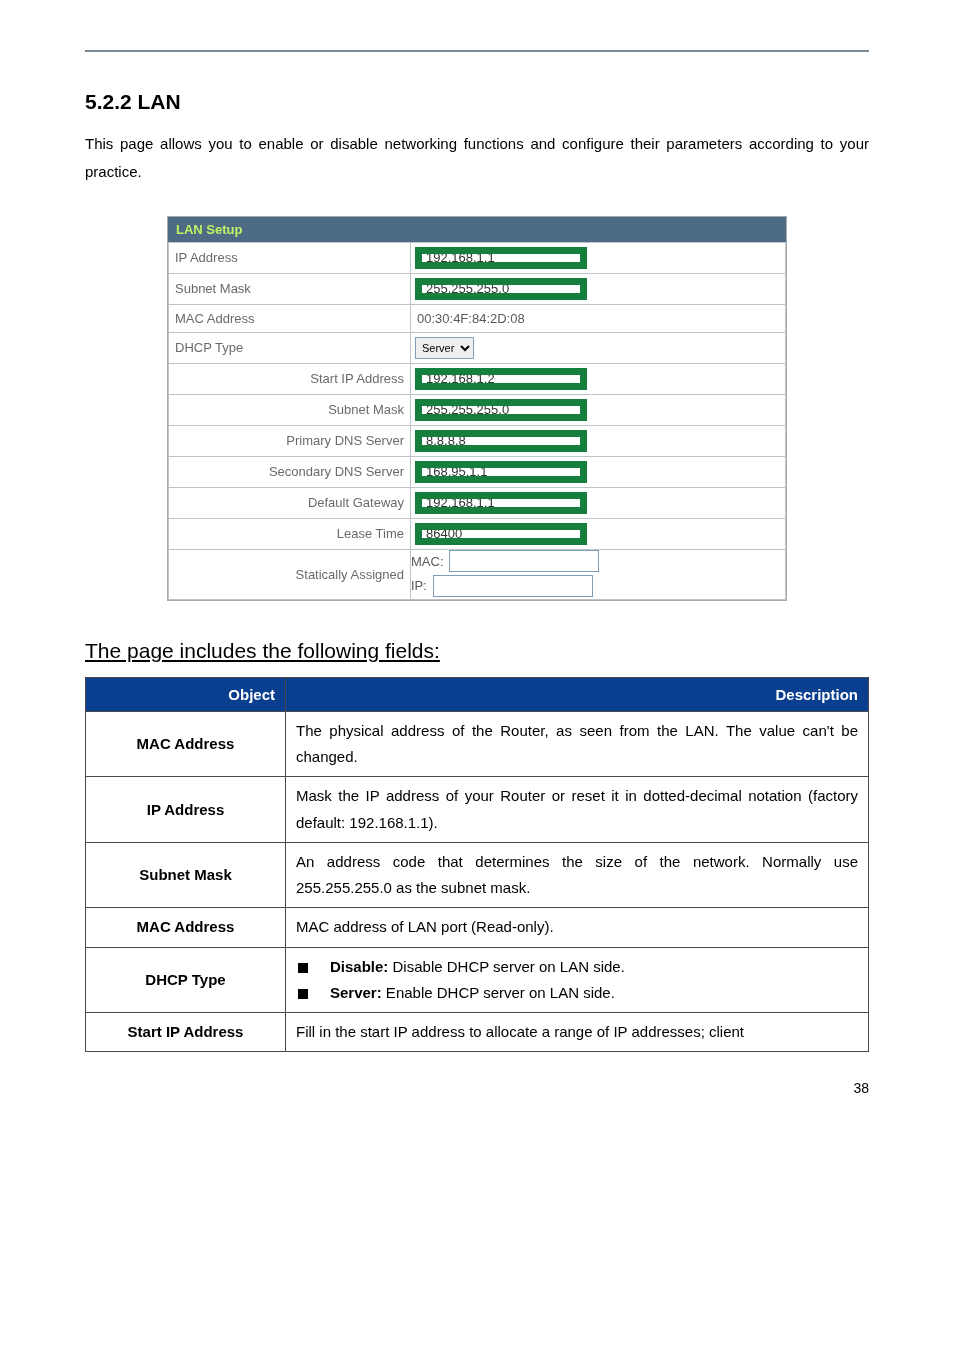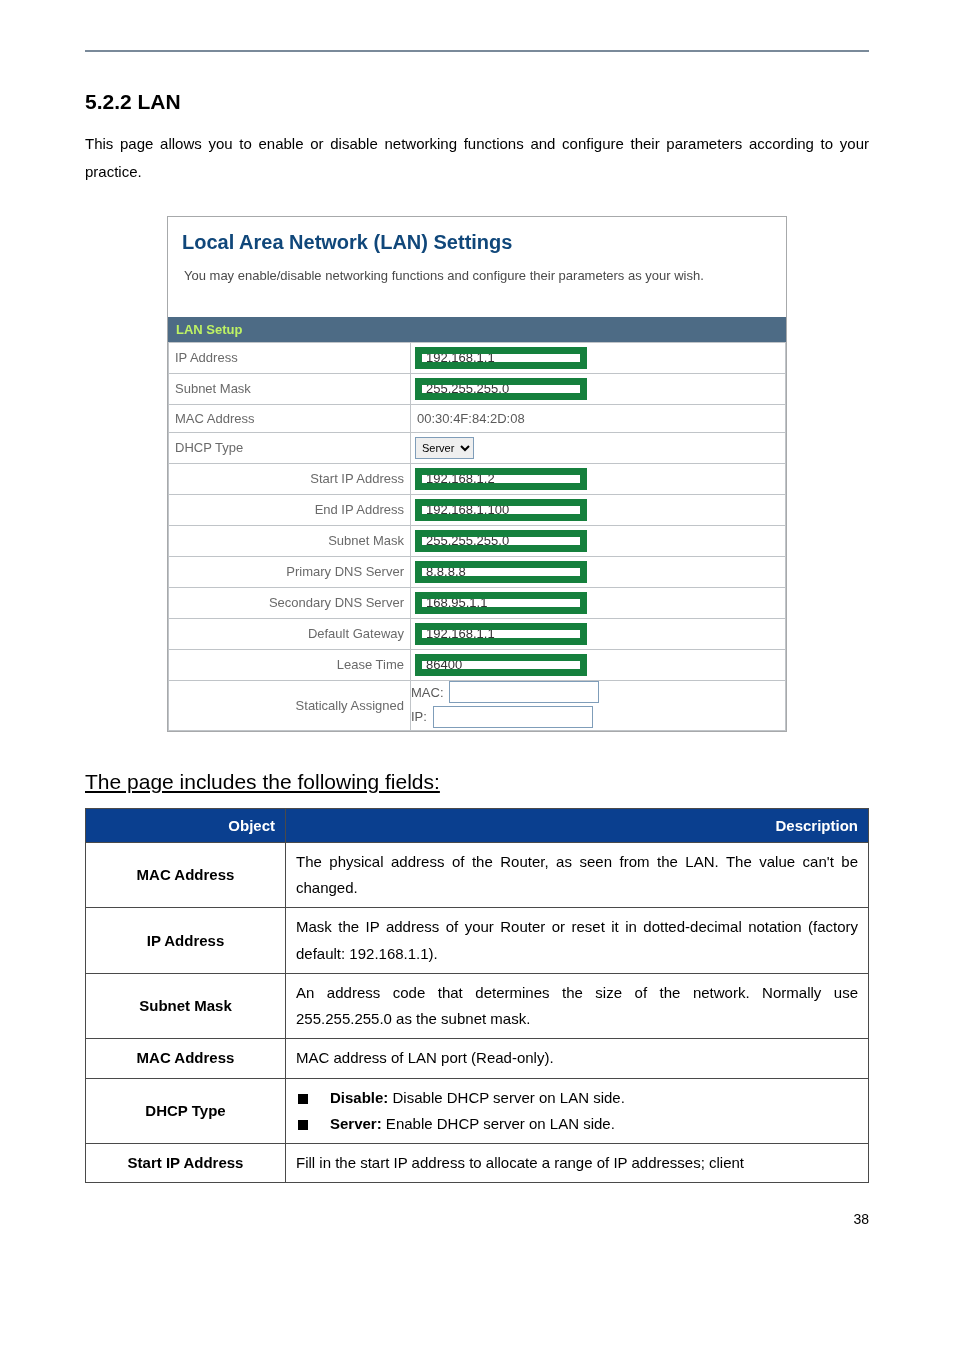--- a/index.html
+++ b/index.html
@@ -151,24 +151,20 @@
 
 <div class="page">
 
   <hr class="top-rule">
 
   <h2 class="section-title">5.2.2 LAN</h2>
 
   <p class="intro">This page allows you to enable or disable networking functions and configure their parameters according to your practice.</p>
 
   <div class="panel-outer">
-    <div class="panel-inner">
-      <h3 class="panel-title">Local Area Network (LAN) Settings</h3>
-      <p class="panel-sub">You may enable/disable networking functions and configure their parameters as your wish.</p>
-    </div>
     <div class="lan-bar">LAN Setup</div>
 
     <table class="form-table">
       <tbody>
           <tr>
         <td class="lbl">IP Address</td>
         <td class="val"><input class="txt" value="192.168.1.1" style=""></td>
       </tr>
       <tr>
         <td class="lbl">Subnet Mask</td>
@@ -182,24 +178,20 @@
         <td class="lbl">DHCP Type</td>
         <td class="val">
           <select class="sel">
             <option>Server</option>
           </select>
         </td>
       </tr>
       <tr>
         <td class="lbl right">Start IP Address</td>
         <td class="val"><input class="txt" value="192.168.1.2" style=""></td>
-      </tr>
-      <tr>
-        <td class="lbl right">End IP Address</td>
-        <td class="val"><input class="txt" value="192.168.1.100" style=""></td>
       </tr>
       <tr>
         <td class="lbl right">Subnet Mask</td>
         <td class="val"><input class="txt" value="255.255.255.0" style=""></td>
       </tr>
       <tr>
         <td class="lbl right">Primary DNS Server</td>
         <td class="val"><input class="txt" value="8.8.8.8" style=""></td>
       </tr>
       <tr>

